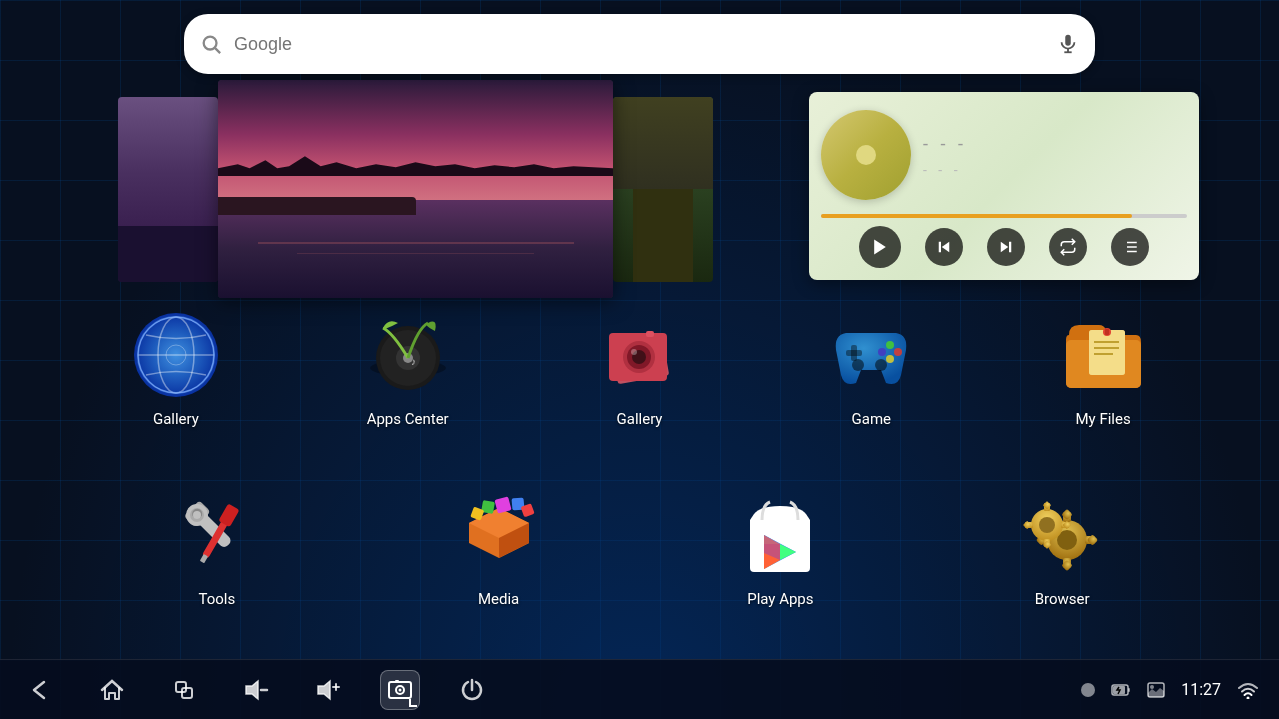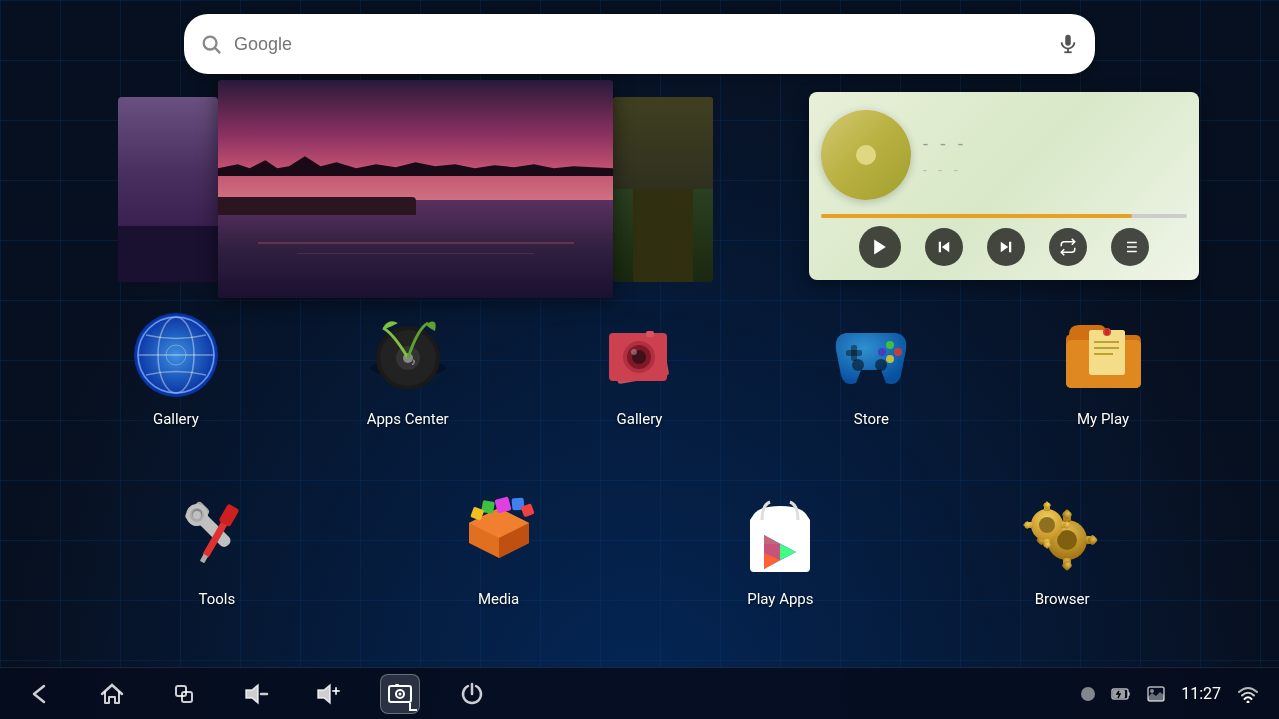--- a/index.html
+++ b/index.html
@@ -271,21 +271,21 @@
       padding: 0 76px;
       z-index: 5;
     }
 
     
     .taskbar {
       position: absolute;
       bottom: 0;
       left: 0;
       right: 0;
-      height: 52px;
+      height: 60px;
       background: rgba(5, 12, 30, 0.9);
       border-top: 1px solid rgba(255,255,255,0.1);
       display: flex;
       align-items: center;
       justify-content: space-between;
       padding: 0 20px;
       z-index: 20;
     }
     .taskbar-left {
       display: flex;
@@ -518,21 +518,21 @@
 
         <circle cx="64" cy="30" r="4" fill="#40c040"></circle>
         <circle cx="72" cy="37" r="4" fill="#c04040"></circle>
         <circle cx="56" cy="37" r="4" fill="#4040c0"></circle>
         <circle cx="64" cy="44" r="4" fill="#c0c040"></circle>
 
         <circle cx="32" cy="50" r="6" fill="rgba(0,0,0,0.5)"></circle>
         <circle cx="55" cy="50" r="6" fill="rgba(0,0,0,0.5)"></circle>
       </svg>
     </div>
-    <span class="app-label">Store</span>
+    <span class="app-label">Game</span>
   </div>
 
   <div class="app-icon">
     <div class="app-icon-img">
       <svg width="85" height="90" viewBox="0 0 85 90">
 
         <path d="M 8 25 Q 8 15 18 15 L 38 15 Q 43 15 45 20 L 48 25 L 75 25 Q 80 25 80 32 L 80 72 Q 80 78 74 78 L 11 78 Q 5 78 5 72 L 5 30 Q 5 25 8 25" fill="#d07010"></path>
 
         <rect x="5" y="30" width="75" height="48" rx="5" fill="#e08820"></rect>
 
@@ -540,21 +540,21 @@
         <rect x="28" y="20" width="36" height="45" rx="3" fill="#f5e090" opacity="0.8"></rect>
 
         <line x1="33" y1="32" x2="58" y2="32" stroke="#c0a030" stroke-width="2"></line>
         <line x1="33" y1="38" x2="58" y2="38" stroke="#c0a030" stroke-width="2"></line>
         <line x1="33" y1="44" x2="52" y2="44" stroke="#c0a030" stroke-width="2"></line>
 
         <circle cx="46" cy="22" r="4" fill="#e04030"></circle>
         <rect x="44" y="19" width="4" height="6" rx="1" fill="#c03020"></rect>
       </svg>
     </div>
-    <span class="app-label">My Play</span>
+    <span class="app-label">My Files</span>
   </div>
 </div>
 
 <div class="apps-grid-2">
 
   <div class="app-icon">
     <div class="app-icon-img">
       <svg width="90" height="90" viewBox="0 0 90 90">
 
         <g transform="rotate(-45, 45, 45)">

